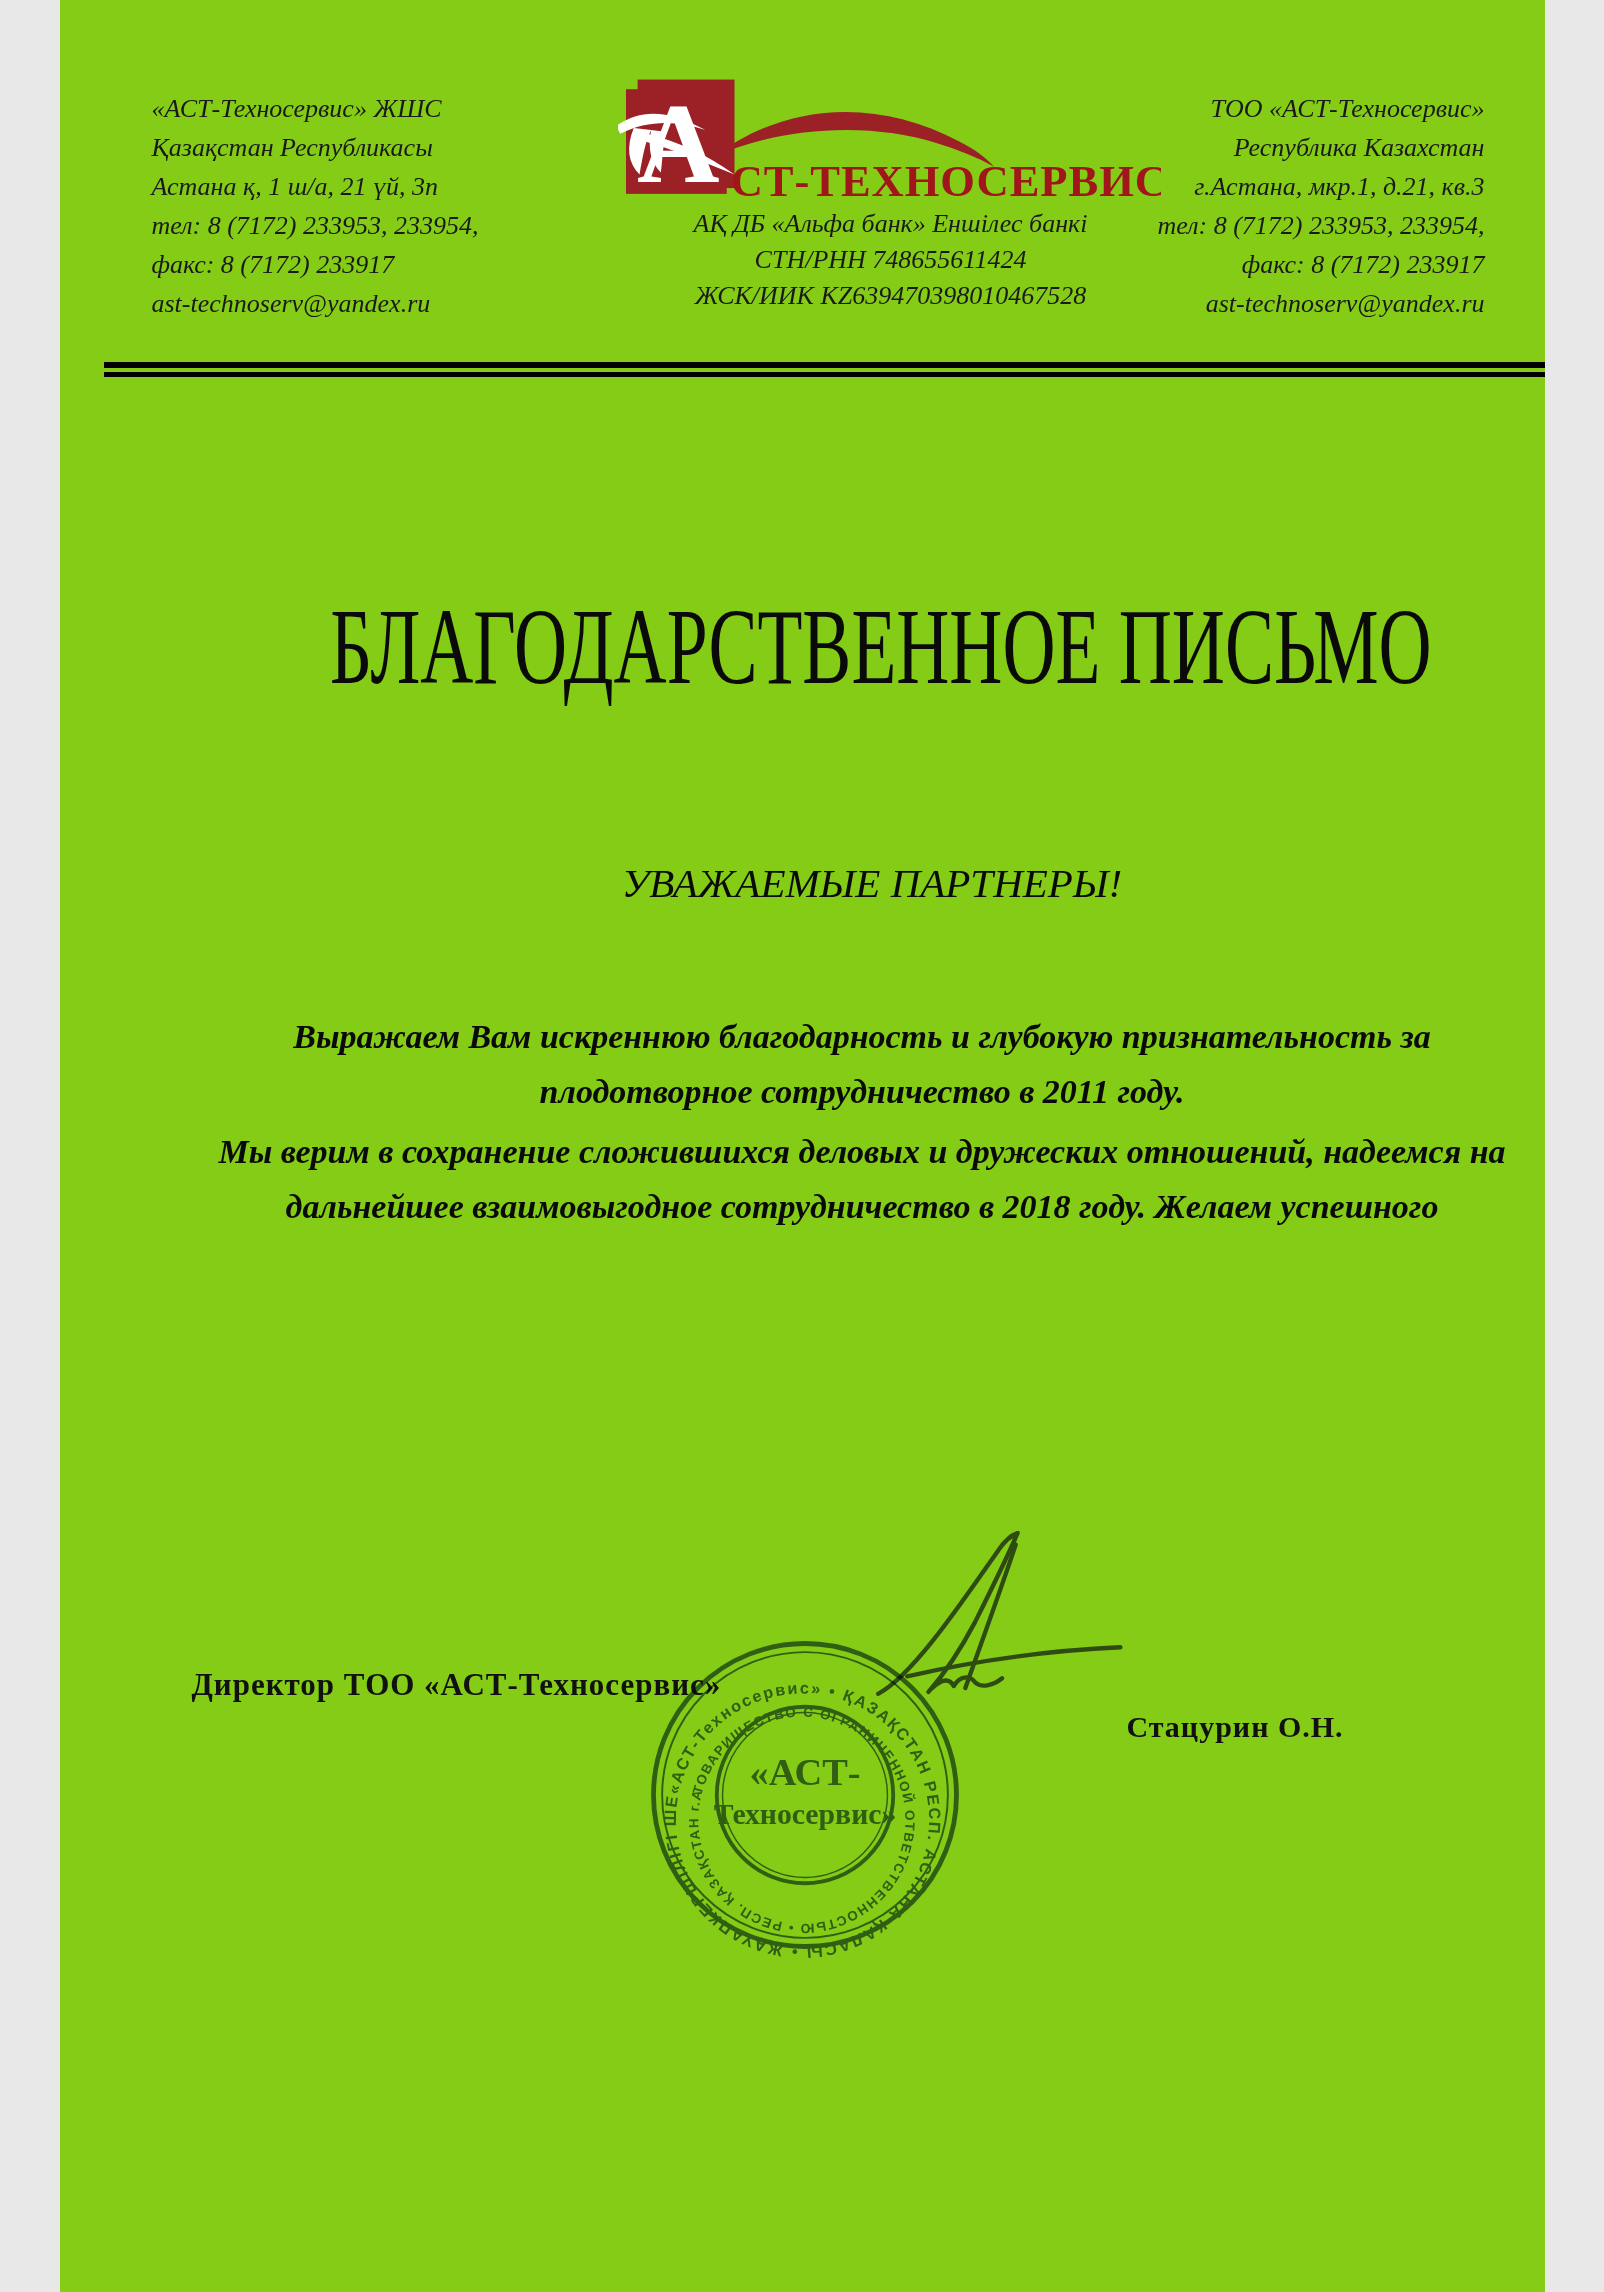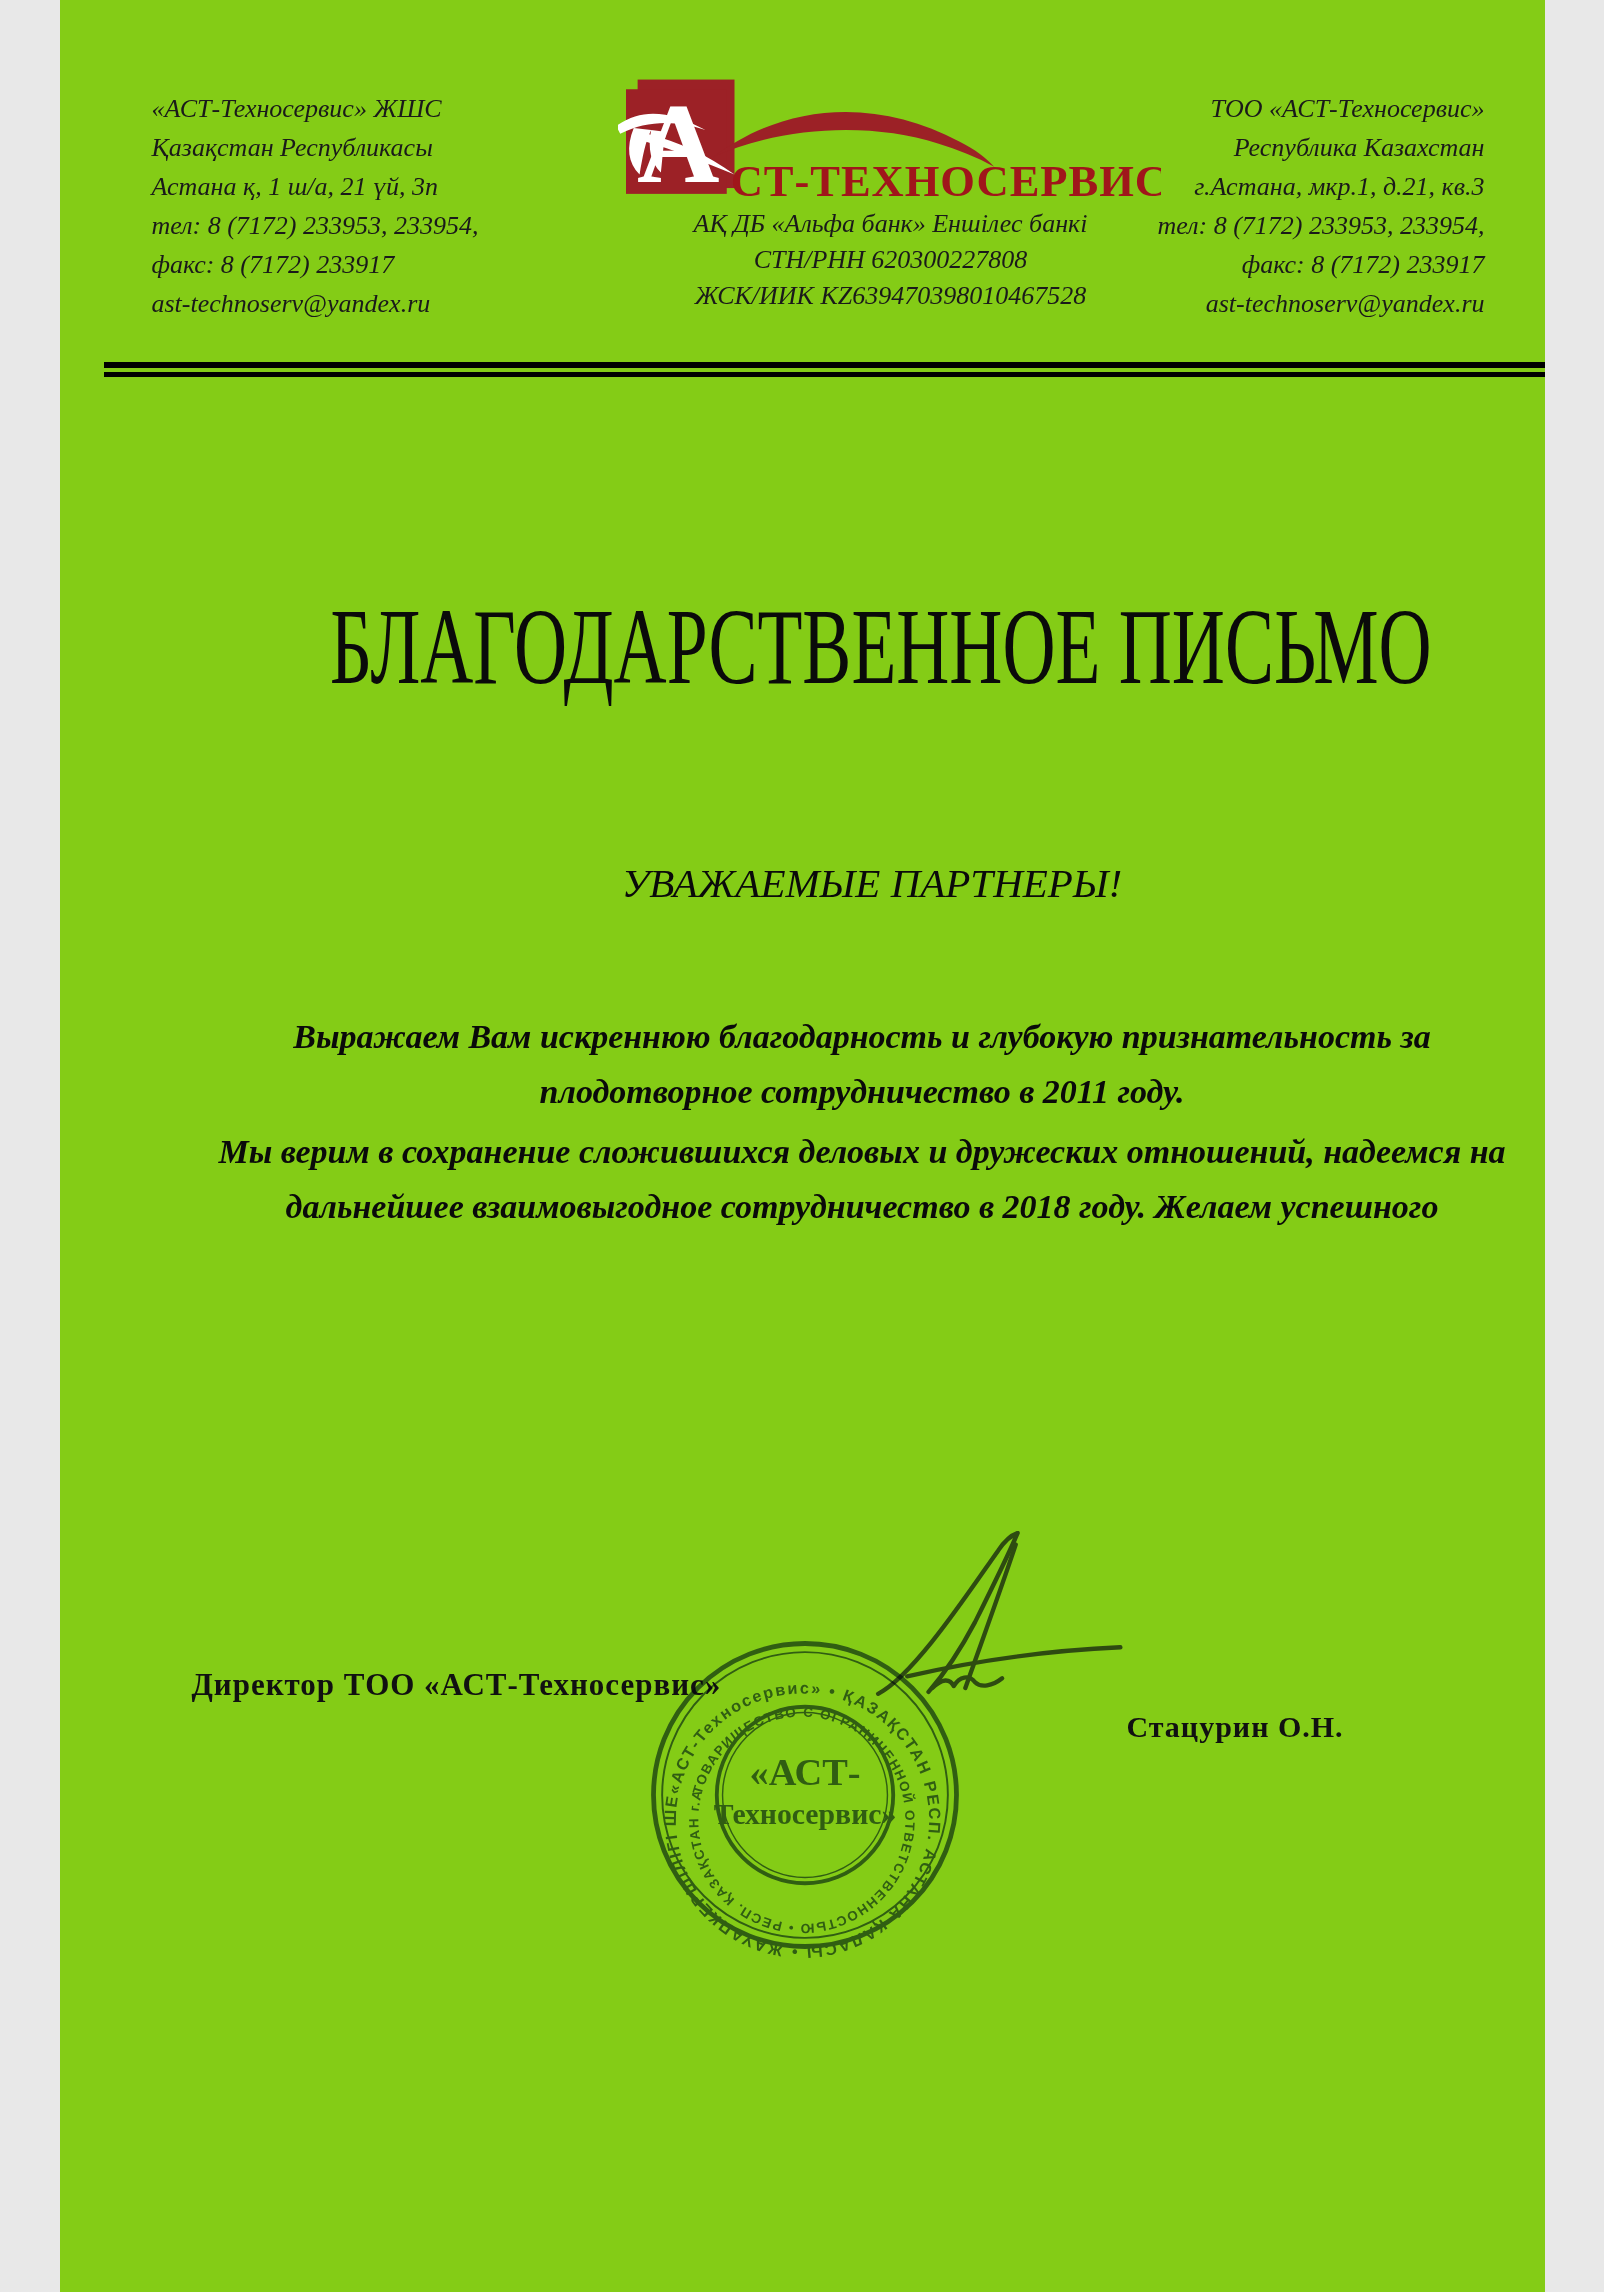--- a/index.html
+++ b/index.html
@@ -80,21 +80,21 @@
       <path d="M 16,64 C 8,84 10,100 22,112 C 25,94 28,78 34,66 Z"></path>
       <path d="M 34,66 C 30,86 34,100 44,110 C 46,94 46,80 50,68 Z"></path>
       <path d="M 30,70 C 62,78 92,92 120,112 C 90,100 56,86 28,78 Z"></path>
       <text x="62" y="120" text-anchor="middle" font-size="118" font-weight="bold" font-family="&quot;Liberation Serif&quot;,&quot;DejaVu Serif&quot;,serif">А</text>
     </g>
     <text x="116" y="134" font-size="46" font-weight="bold" letter-spacing="1" font-family="&quot;Liberation Serif&quot;,&quot;DejaVu Serif&quot;,serif" fill="#a0161b">СТ-ТЕХНОСЕРВИС</text>
   </svg>
 
   <div class="hdr-bank">
     <div class="hdr-line">АҚ ДБ «Альфа банк» Еншілес банкі</div>
-    <div class="hdr-line">СТН/РНН 620300227808</div>
+    <div class="hdr-line">СТН/РНН 748655611424</div>
     <div class="hdr-line">ЖСК/ИИК KZ639470398010467528</div>
   </div>
 
   <div class="rule rule-1"></div>
   <div class="rule rule-2"></div>
 
   <div class="doc-title">
     <span class="squeeze">БЛАГОДАРСТВЕННОЕ ПИСЬМО</span>
   </div>
 

